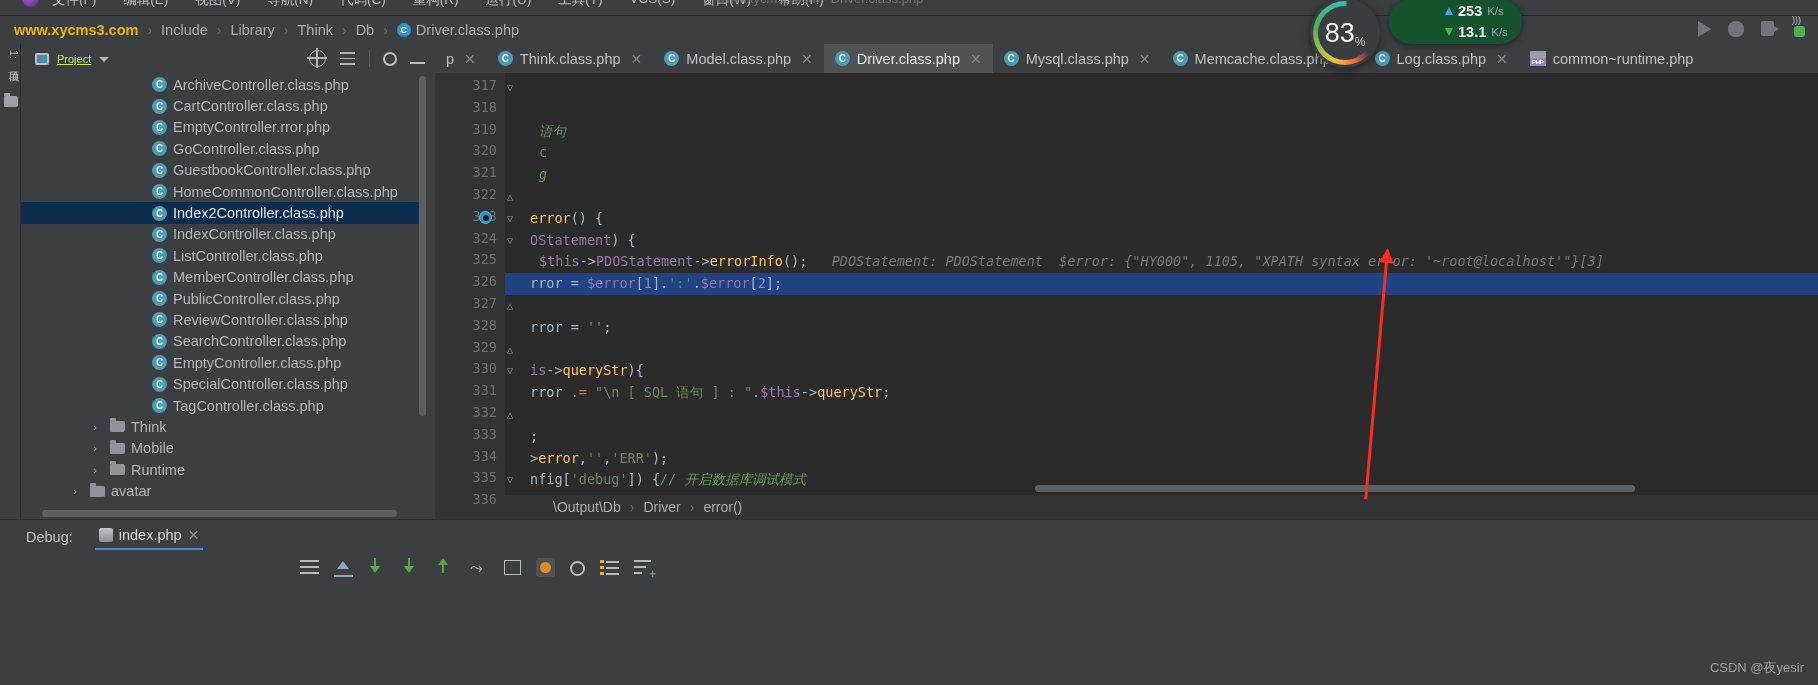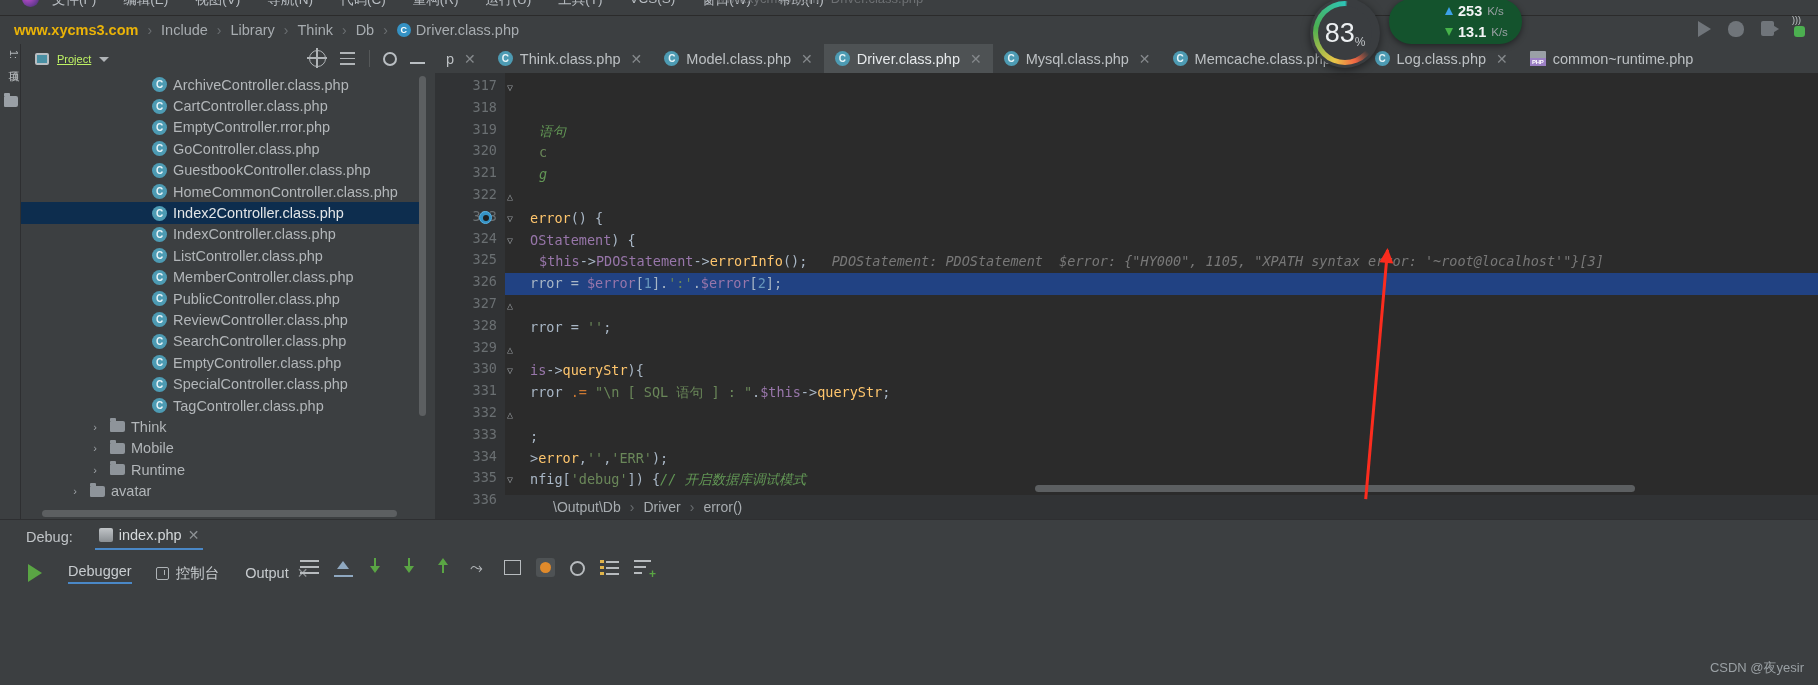--- a/index.html
+++ b/index.html
@@ -676,30 +676,20 @@
   <div class="debugpanel">
     <div class="dbg-head">
       <span class="dbg-label">Debug:</span>
       <div class="dbg-tab">
         <span class="ico"></span>
         <span>index.php</span>
         <span class="tclose">✕</span>
       </div>
     </div>
 
-    <div class="dbg-row2">
-      <div class="run-arrow"></div>
-      <span class="dbg-sub">Debugger</span>
-      <span class="dbg-sub2">
-        <span class="sq-ico"></span>
-        <span>控制台</span>
-      </span>
-      <span class="dbg-sub3">Output</span>
-      <span class="dbg-x">✕</span>
-    </div>
 
     <div class="dbg-tools">
       <div class="dt dt-lines">
           <i></i>
           <i></i>
           <i></i>
         </div>
       <div class="dt dt-up"></div>
       <div class="dt dt-dl"></div>
       <div class="dt dt-dl"></div>

